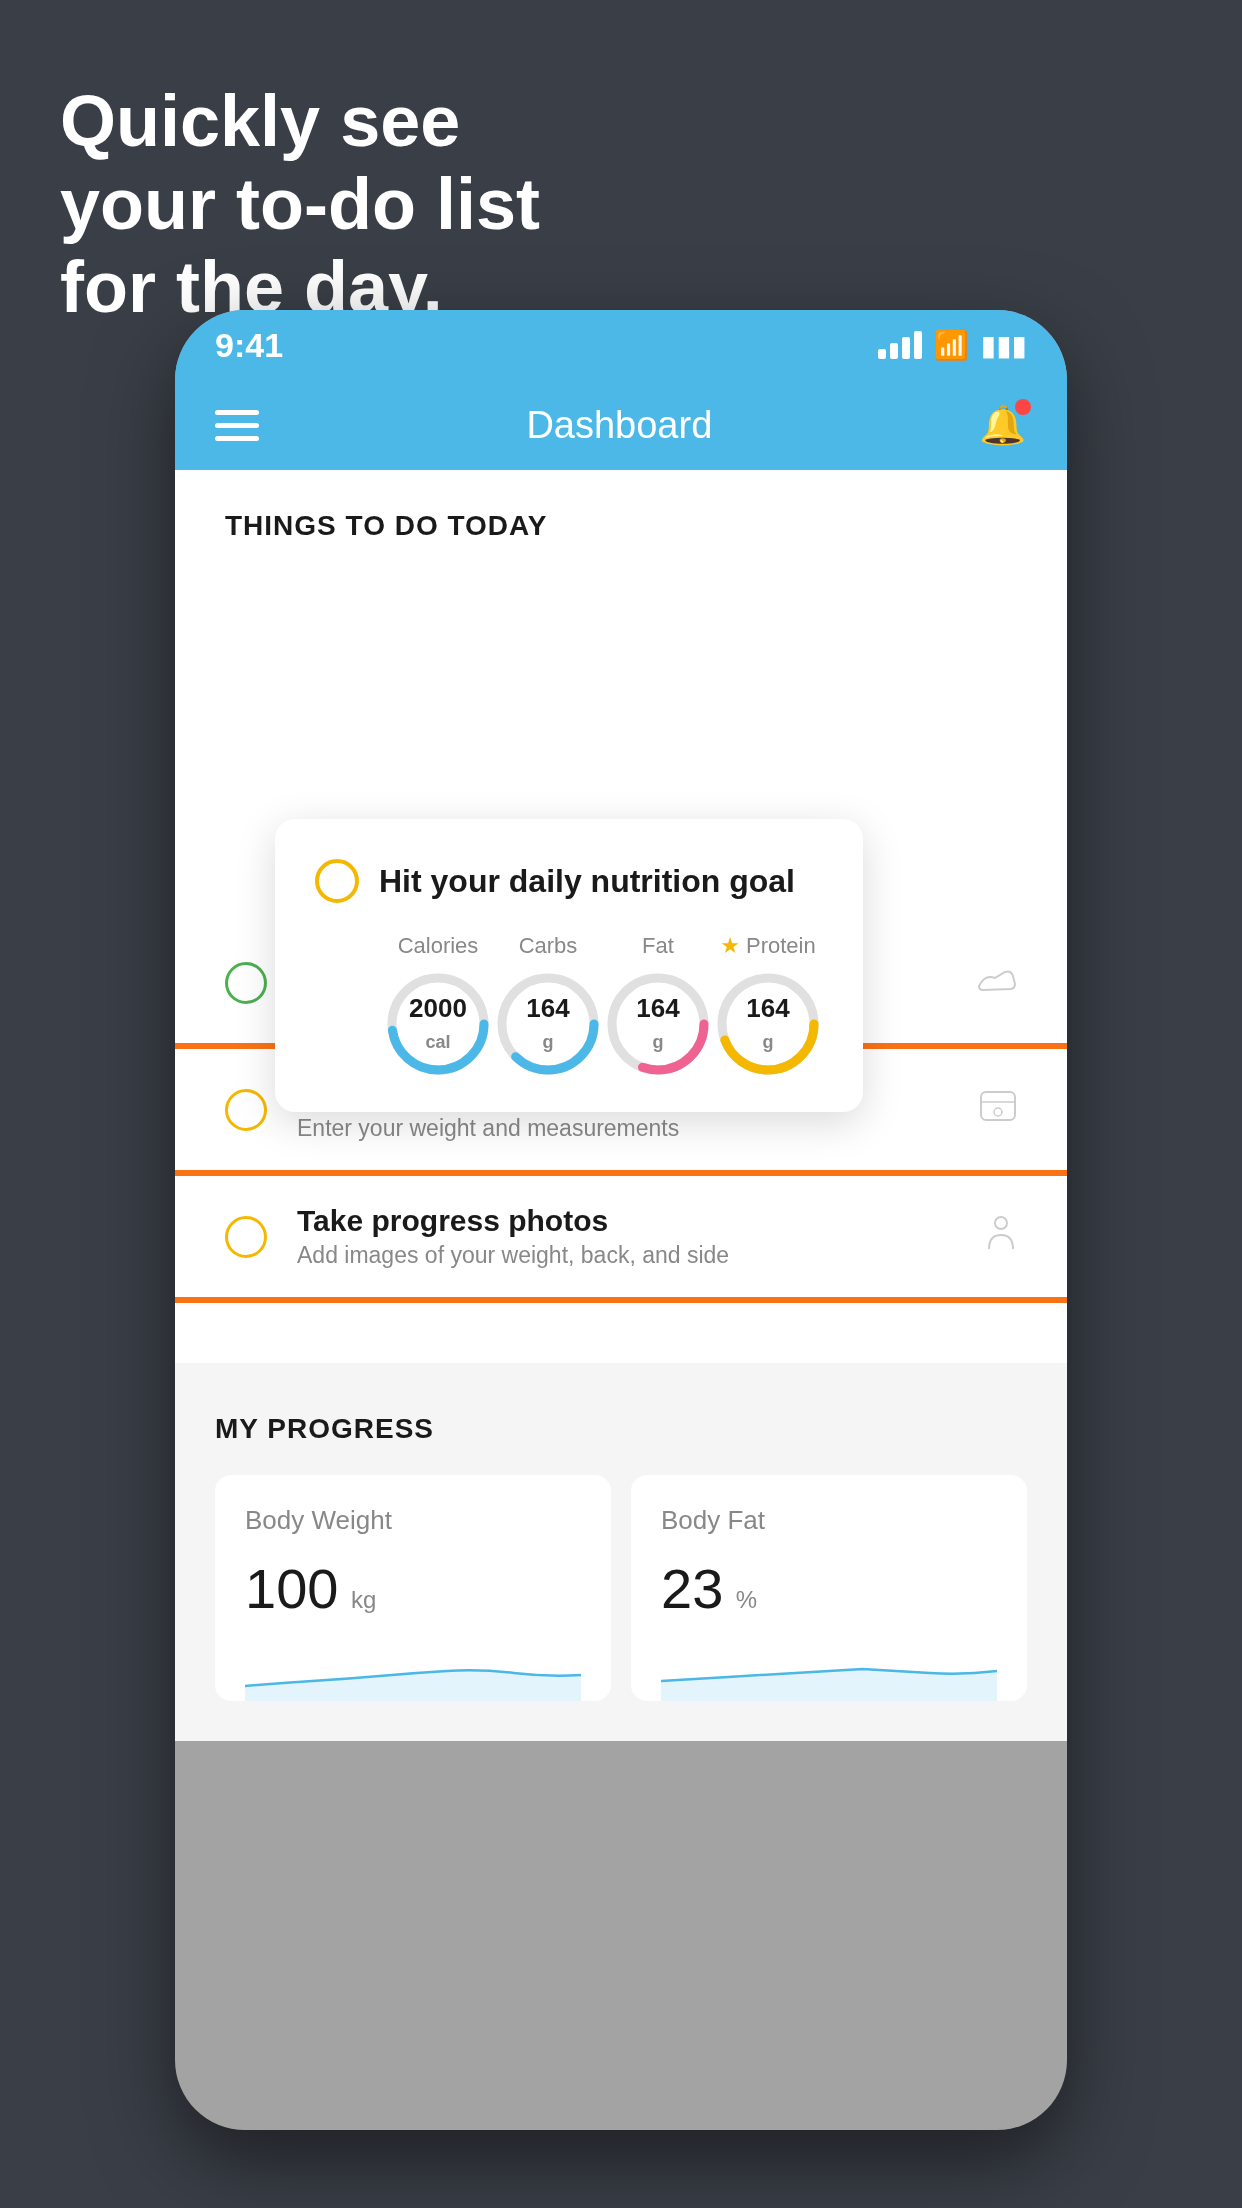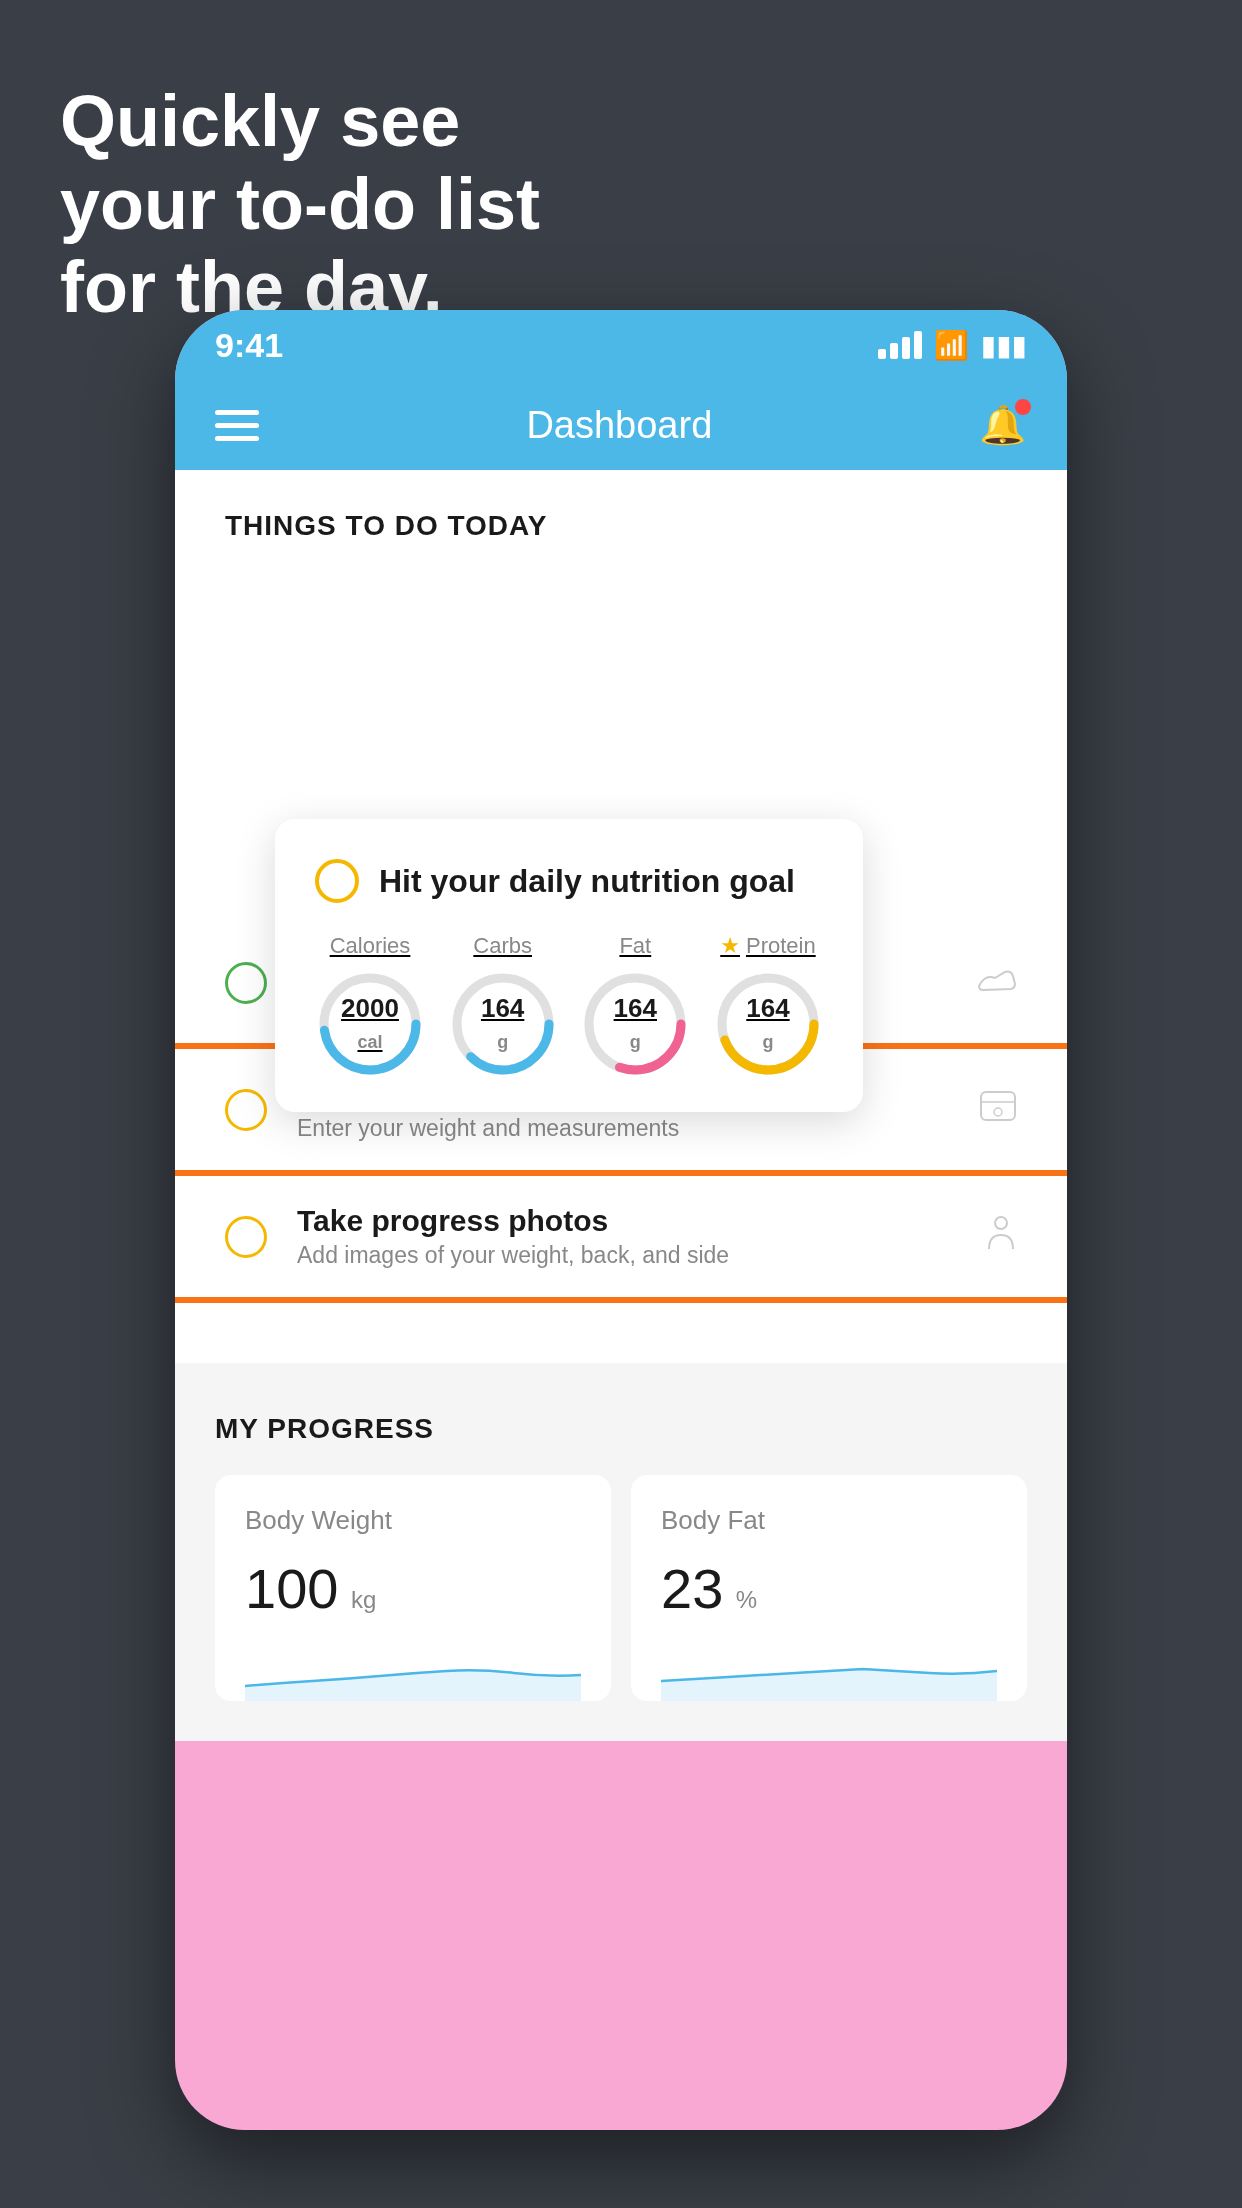--- a/index.html
+++ b/index.html
@@ -24,21 +24,21 @@
       z-index: 1;
     }
 
     
     .phone-frame {
       position: absolute;
       top: 310px;
       left: 175px;
       width: 892px;
       height: 1820px;
-      background: #f9a8d4;
+      background: #a3a3a3;
       border-radius: 70px;
       overflow: hidden;
       box-shadow: 0 30px 80px rgba(0,0,0,0.5);
       z-index: 2;
     }
 
     
     .status-bar {
       width: 100%;
       height: 70px;
@@ -159,23 +159,22 @@
       background: transparent;
       flex-shrink: 0;
     }
     .nutrition-card-title {
       font-size: 32px;
       font-weight: 600;
       color: #1a1a1a;
     }
     .nutrition-macros {
       display: flex;
-      justify-content: space-between;
+      justify-content: flex-end;
       align-items: flex-start;
-      text-decoration: underline;
     }
     .macro-item {
       display: flex;
       flex-direction: column;
       align-items: center;
       gap: 10px;
     }
     .macro-label {
       font-size: 22px;
       color: #888;

